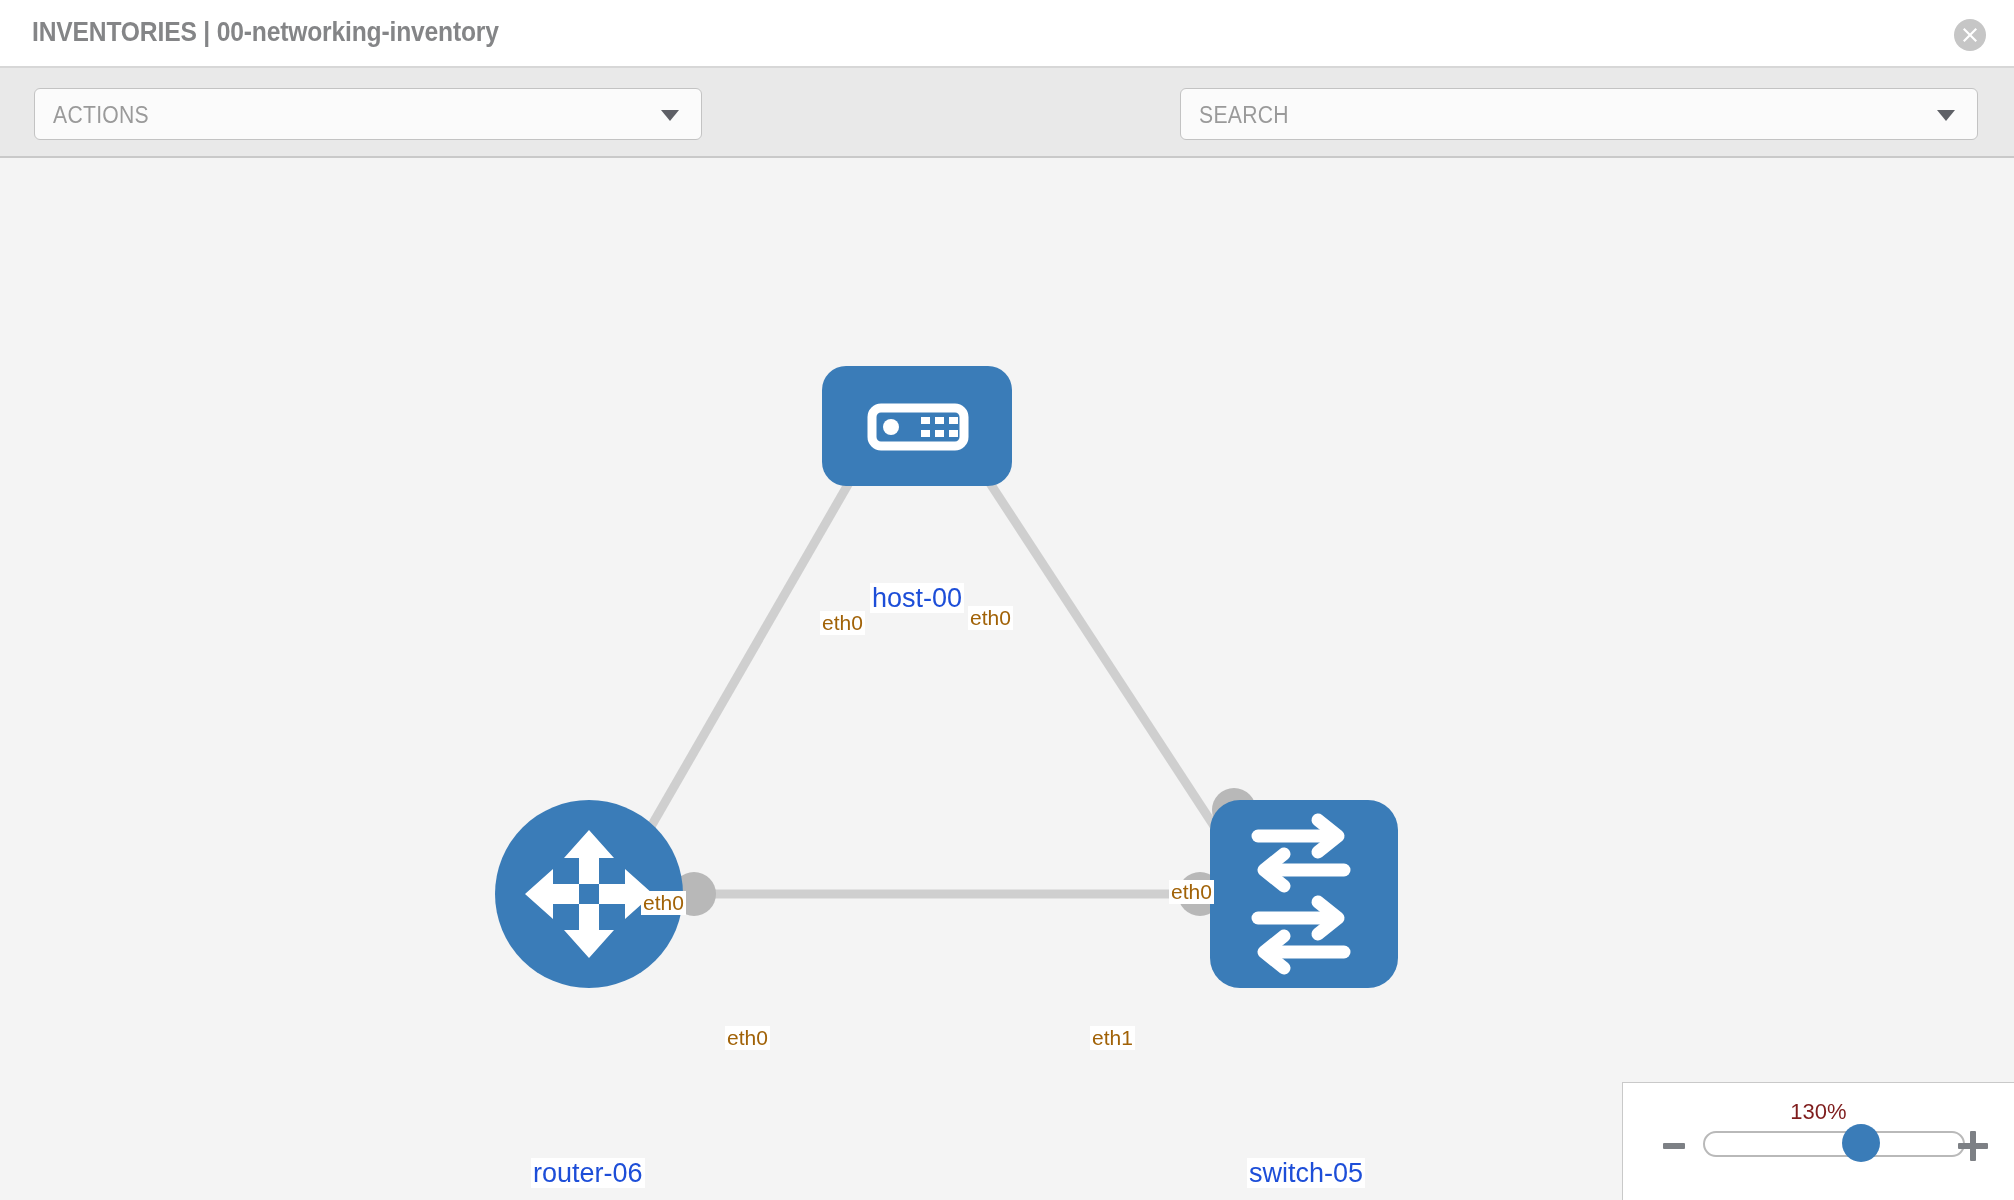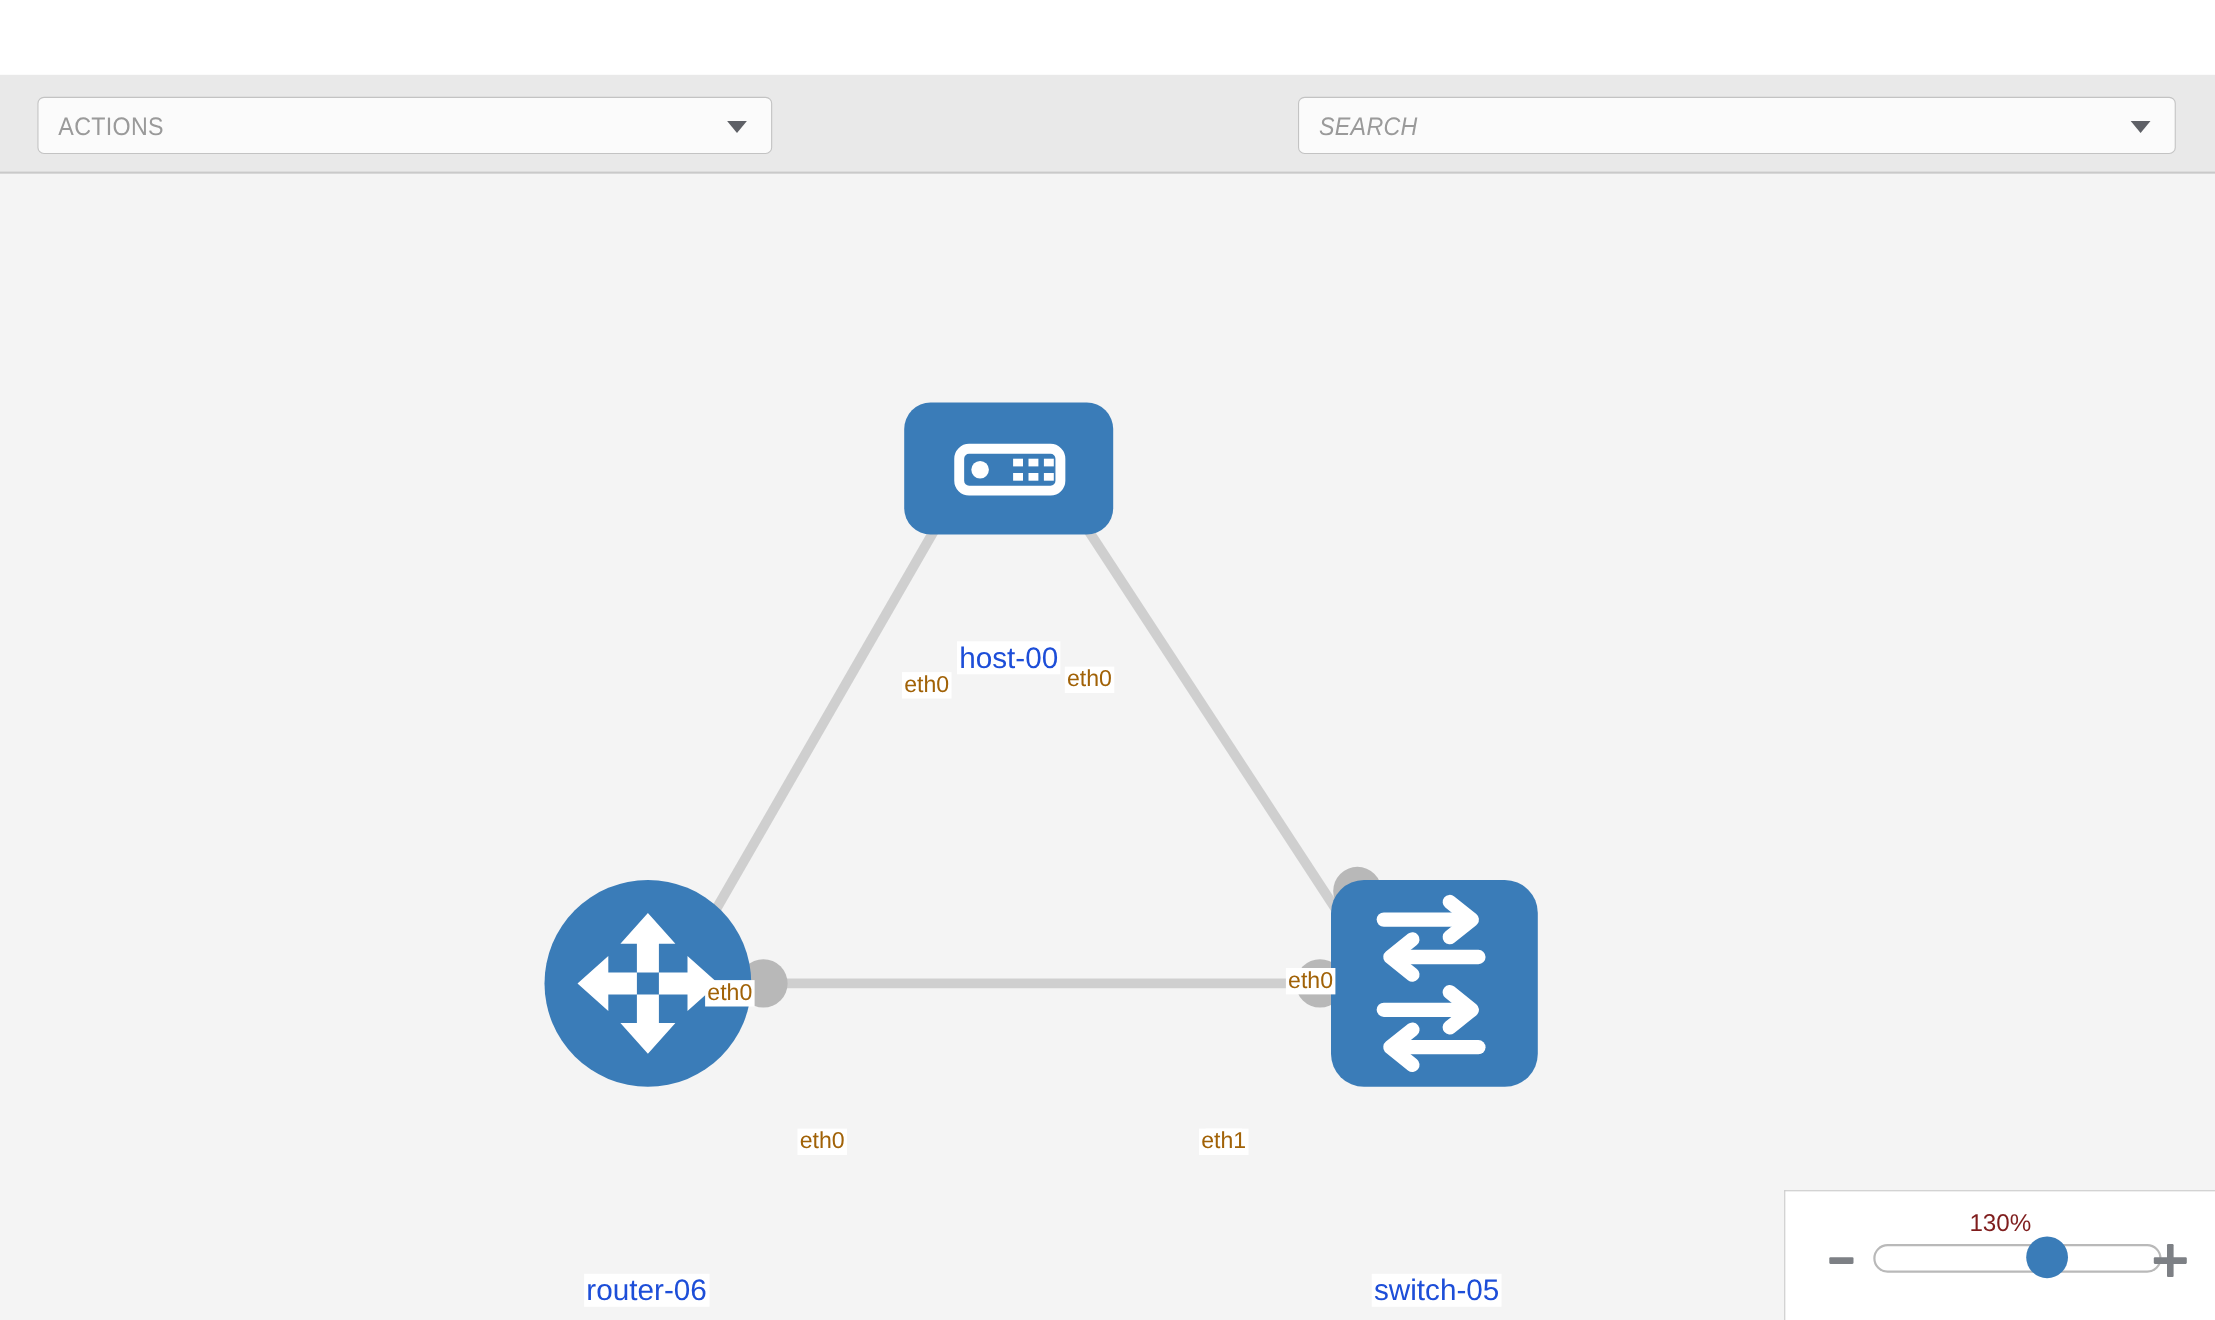--- a/index.html
+++ b/index.html
@@ -111,21 +111,20 @@
     position: absolute;
     left: 1180px;
     top: 20px;
     width: 798px;
     height: 52px;
     background: #fbfbfb;
     border: 1px solid #c3c3c3;
     border-radius: 6px;
     box-sizing: border-box;
     cursor: text;
-    font-style: italic;
   }
   .search-label {
     position: absolute;
     left: 18px;
     top: 13px;
     font-size: 23px;
     color: #9a9a9a;
     letter-spacing: 0.3px;
     transform: scaleX(0.92);
     transform-origin: left center;
@@ -230,20 +229,28 @@
     border-radius: 50%;
     background: #3a7cb8;
     cursor: pointer;
   }
 </style>
 </head>
 <body>
 
 <div id="app">
 
+  <div class="header">
+    <div class="header-title">INVENTORIES | 00-networking-inventory</div>
+    <div class="close-btn">
+      <svg width="32" height="32" viewBox="0 0 32 32" aria-hidden="true">
+        <path d="M10.5 9 L16 14.5 L21.5 9 L23 10.5 L17.5 16 L23 21.5 L21.5 23 L16 17.5 L10.5 23 L9 21.5 L14.5 16 L9 10.5 Z" fill="#ffffff"></path>
+      </svg>
+    </div>
+  </div>
 
   <div class="toolbar">
 
     <div class="actions-select">
       <span class="actions-label">ACTIONS</span>
       <span class="caret"></span>
     </div>
 
     <div class="tool-icon tool-wrench">
       <svg width="46" height="46" viewBox="0 0 46 46" aria-hidden="true">

